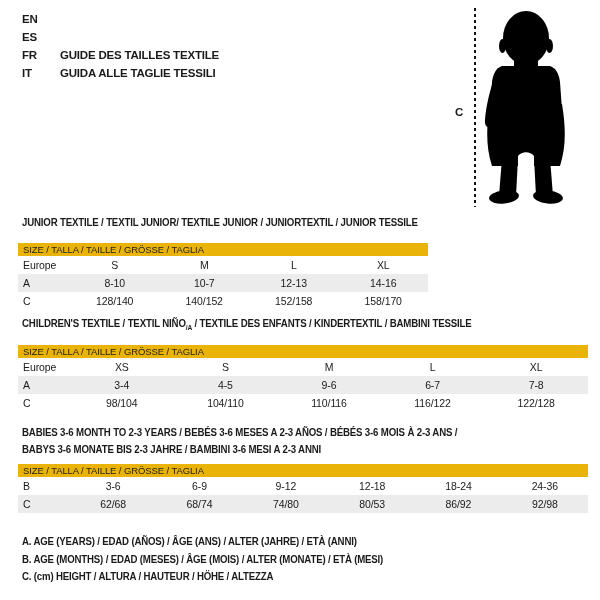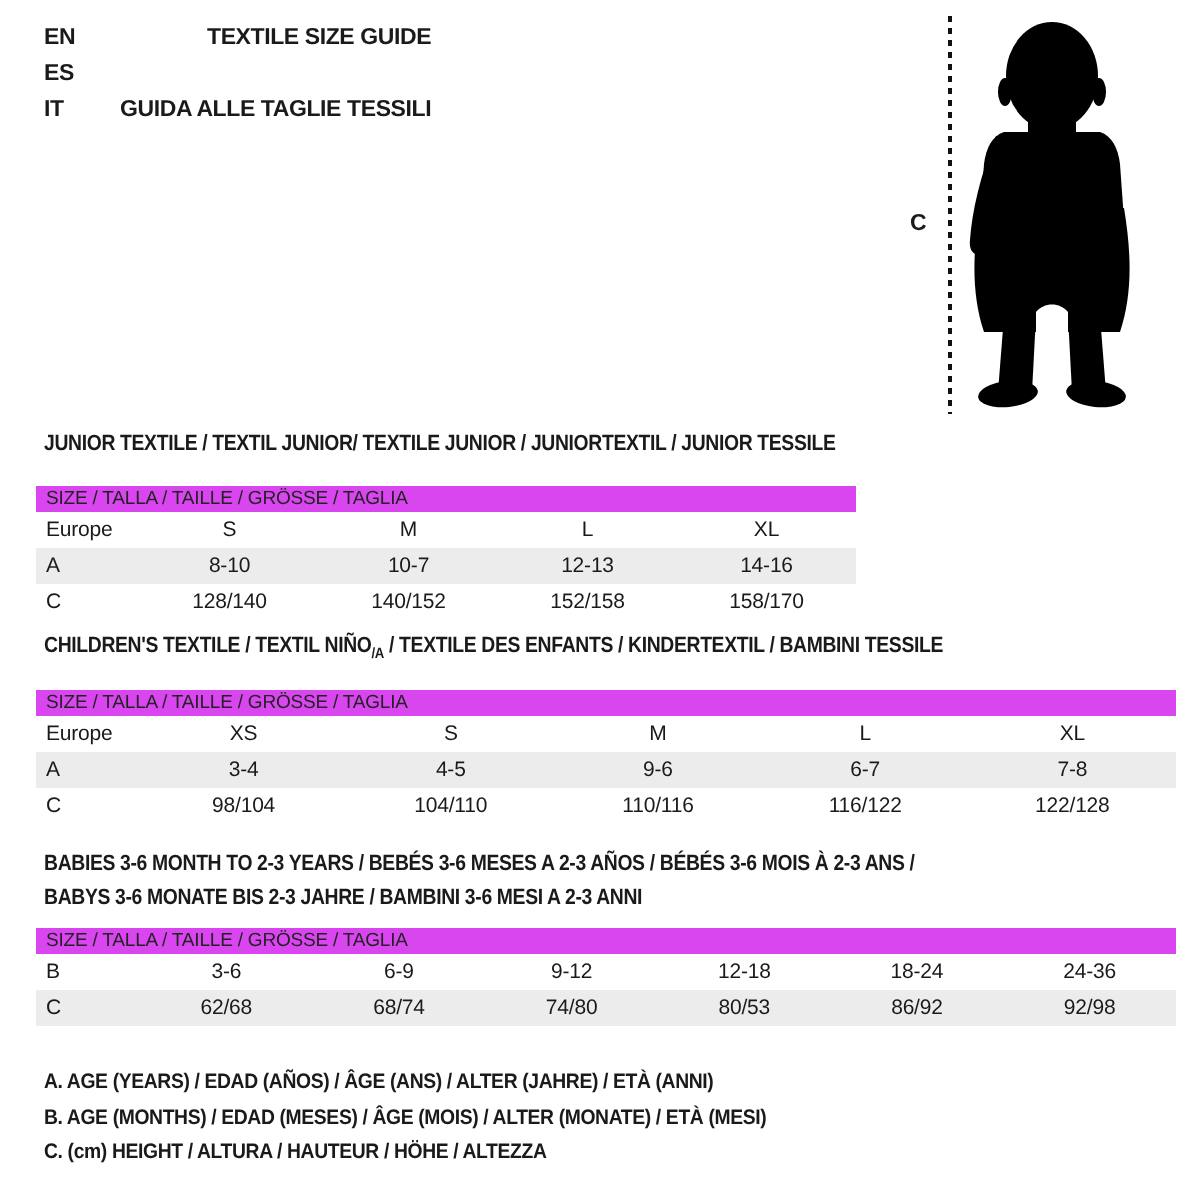--- a/index.html
+++ b/index.html
@@ -3,21 +3,21 @@
 <meta charset="utf-8">
 <style>
   html,body{margin:0;padding:0;}
   body{
     width:600px;height:600px;position:relative;overflow:hidden;
     background:#ffffff;color:#1a1a1a;
     font-family:"Liberation Sans","DejaVu Sans",sans-serif;
   }
   
   .lang-block{position:absolute;left:22px;top:10px;}
-  .lang-row{display:flex;line-height:18px;font-size:11.5px;font-weight:700;letter-spacing:-0.2px;justify-content:space-between;}
+  .lang-row{display:flex;line-height:18px;font-size:11.5px;font-weight:700;letter-spacing:-0.2px;}
   .lang-code{flex:0 0 38px;}
   
   .height-line{
     position:absolute;left:474px;top:8px;width:2px;height:199px;
     background:repeating-linear-gradient(to bottom,#111 0 3px,transparent 3px 6px);
   }
   .height-label{position:absolute;left:455px;top:106px;font-size:11.5px;font-weight:700;}
   .baby{position:absolute;left:482px;top:8px;width:88px;height:198px;}
   
   .sec-title{
@@ -27,43 +27,46 @@
   #t1-title{left:22px;top:216px;}
   #t2-title{left:22px;top:317px;}
   #t3-title{left:22px;top:424px;line-height:16.5px;}
   .sub{font-size:7.5px;vertical-align:sub;}
   
   .size-table{position:absolute;}
   #t1{left:18px;top:243px;width:410px;--labelw:52px;}
   #t2{left:18px;top:345px;width:570px;--labelw:52px;}
   #t3{left:18px;top:464px;width:570px;--labelw:52px;}
   .tbl-head{
-    height:13px;background:#d946ef;color:#222;
+    height:13px;background:#eab308;color:#222;
     font-size:9.5px;line-height:13px;padding-left:5px;box-sizing:border-box;
     letter-spacing:-0.1px;
   }
   .tbl-row{display:flex;height:18px;align-items:center;font-size:10.5px;letter-spacing:-0.1px;}
   .tbl-row.shaded{background:#ececec;}
   .row-label{flex:0 0 var(--labelw);padding-left:5px;box-sizing:border-box;}
   .cell{flex:1;text-align:center;}
   
   .notes{position:absolute;left:22px;top:533px;font-size:10.5px;font-weight:700;
          line-height:17.5px;letter-spacing:-0.2px;white-space:nowrap;
          transform:scaleX(0.92);transform-origin:0 0;}
 </style>
 </head>
 <body>
 
 <div class="lang-block">
   <div class="lang-row">
     <span class="lang-code">EN</span>
-    <span class="lang-title">TEXTILE SIZE GUIDE</span>
   </div>
   <div class="lang-row">
     <span class="lang-code">ES</span>
+  </div>
+  <div class="lang-row">
+    <span class="lang-code">FR</span>
+    <span class="lang-title">GUIDE DES TAILLES TEXTILE</span>
   </div>
   <div class="lang-row">
     <span class="lang-code">IT</span>
     <span class="lang-title">GUIDA ALLE TAGLIE TESSILI</span>
   </div>
 </div>
 
 <div class="height-line"></div>
 <div class="height-label">C</div>
 <svg class="baby" viewBox="0 0 88 198" aria-hidden="true">

